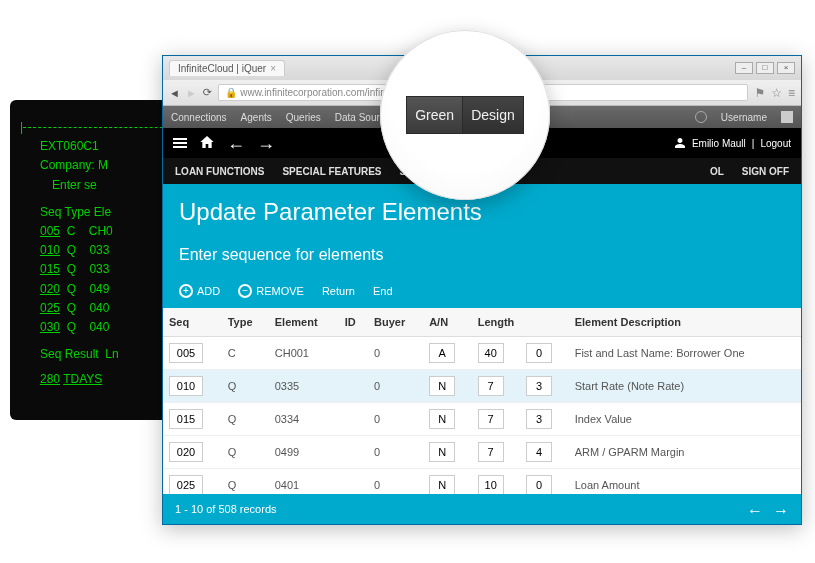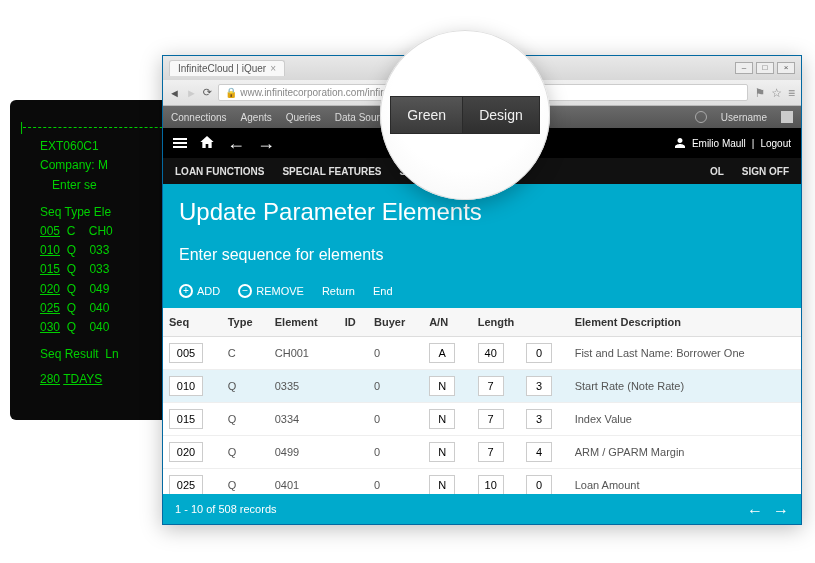--- a/index.html
+++ b/index.html
@@ -74,21 +74,21 @@
 tbody tr.sel{background:#e4f3f9;}
 .cell-input{width:34px;height:20px;border:1px solid #ccc;text-align:center;font-size:11px;background:#fff;}
 .cell-input.sm{width:26px;}
 
 .footerbar{height:30px;background:#00aacc;color:#fff;display:flex;align-items:center;padding:8px 12px;font-size:11px;justify-content:space-between;}
 .footerbar .arrows{display:flex;gap:10px;font-size:16px;}
 
 
 .zoom{position:absolute;left:380px;top:30px;width:170px;height:170px;border-radius:50%;background:radial-gradient(circle at 50% 40%,#fff 0%,#fff 55%,#f3f3f3 100%);box-shadow:0 6px 20px rgba(0,0,0,.25),inset 0 0 0 1px #ddd;z-index:5;display:flex;align-items:center;justify-content:center;}
 .zoom-inner{display:flex;gap:0;}
-.zoom-btn{padding:10px 16px;font-size:14px;color:#f0f0f0;background:linear-gradient(#555,#3a3a3a);border:1px solid #2a2a2a;cursor:pointer;}
+.zoom-btn{padding:10px 8px;font-size:14px;color:#f0f0f0;background:linear-gradient(#555,#3a3a3a);border:1px solid #2a2a2a;cursor:pointer;}
 .zoom-btn:first-child{border-right:none;}
 .zoom-btn.active{background:linear-gradient(#444,#2f2f2f);}
 </style>
 </head>
 <body>
 
 <div class="terminal">
   <div class="row">|<span style="border-top:1px dashed #00d000;display:inline-block;width:160px;vertical-align:middle;"></span></div>
   <div class="row indent">EXT060C1</div>
   <div class="row indent"><span>Company:</span> <span>M</span></div>

